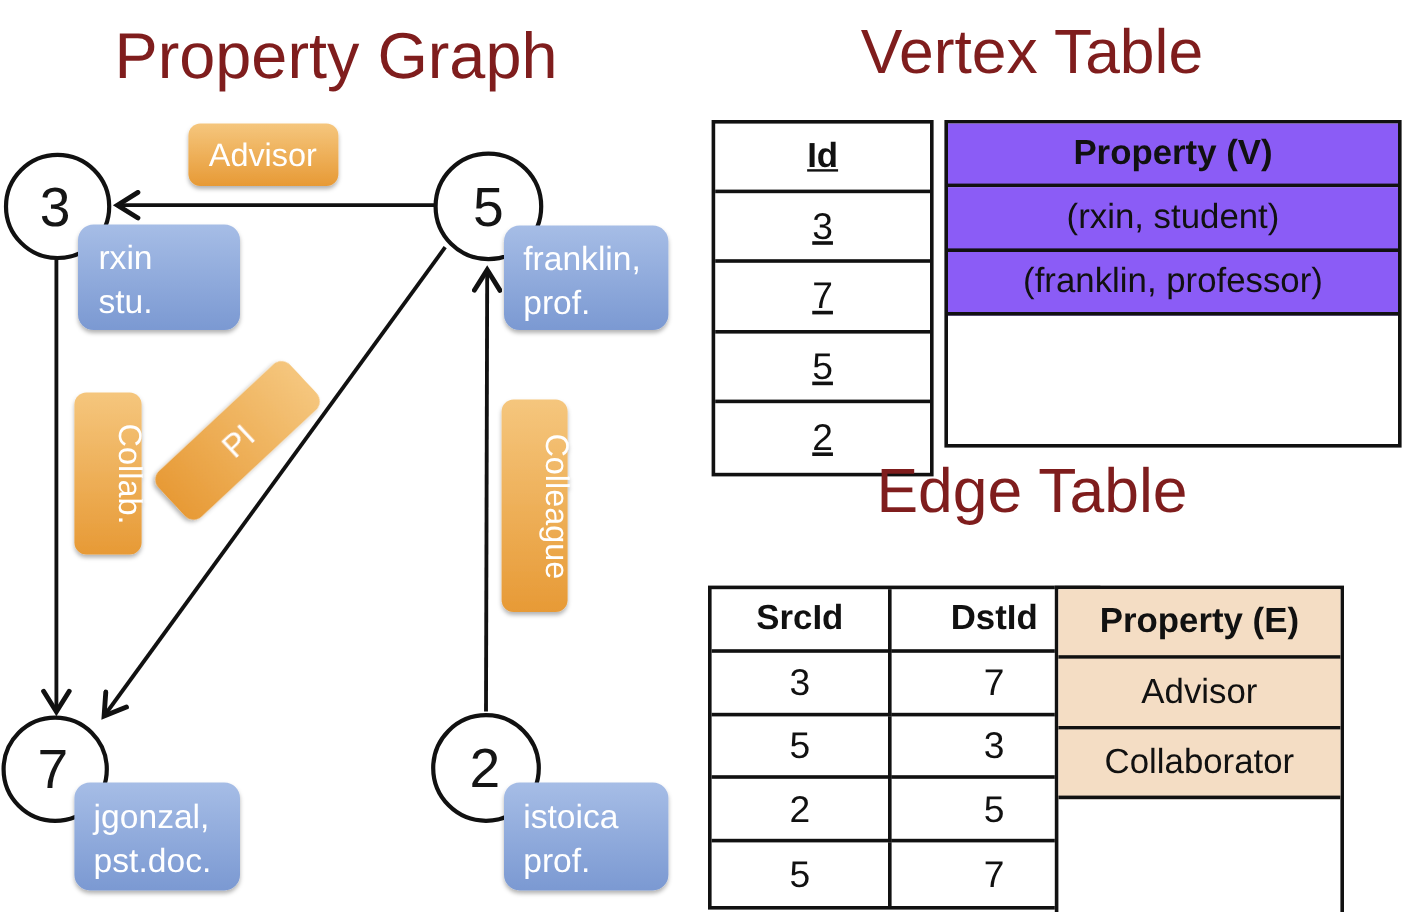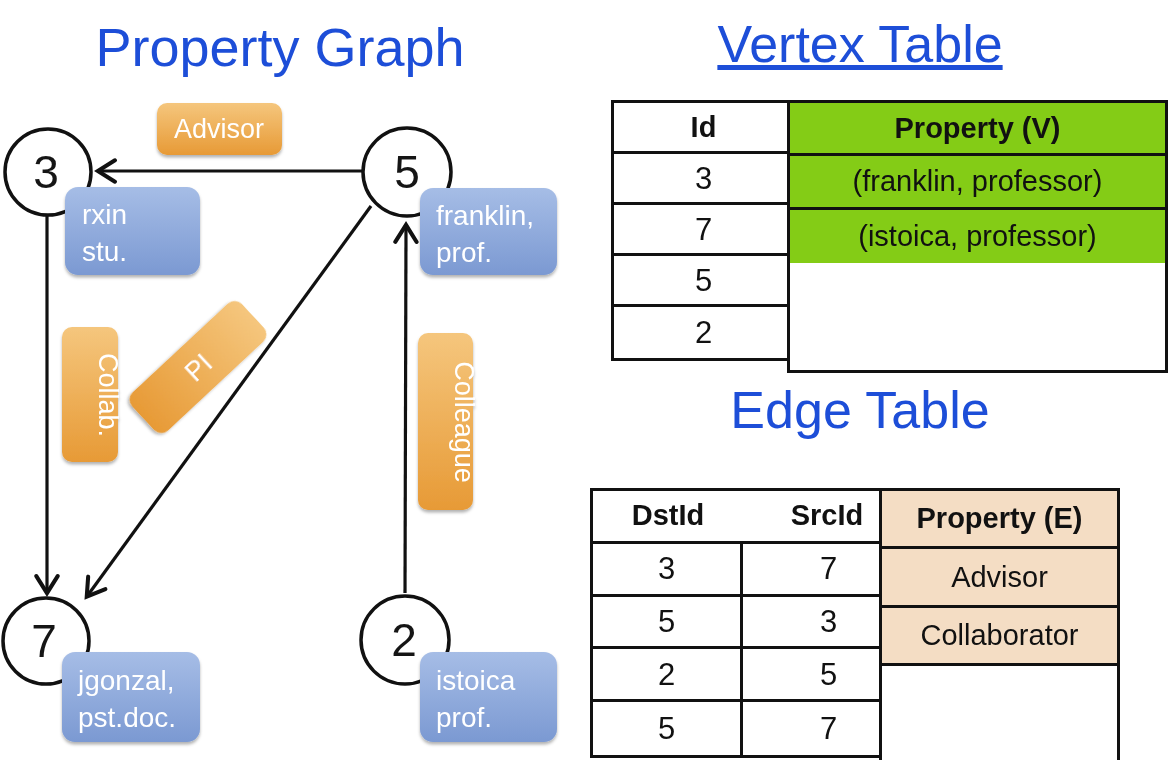--- a/index.html
+++ b/index.html
@@ -2,42 +2,42 @@
 <html><head>
 <meta charset="utf-8">
 <style>
   html,body{margin:0;padding:0;}
   body{
     width:1170px;height:760px;position:relative;background:#ffffff;
     font-family:"Liberation Sans",sans-serif;color:#111;overflow:hidden;
   }
   .title{
     position:absolute;text-align:center;font-size:52px;font-weight:400;
-    letter-spacing:0px;color:#1d4ed8;white-space:nowrap;
+    letter-spacing:0px;color:#7f1d1d;white-space:nowrap;
   }
   #graph-title{left:10px;top:16px;width:540px;font-size:54px;}
-  #vertex-title{left:694px;top:14px;width:332px;text-decoration:underline;}
+  #vertex-title{left:694px;top:14px;width:332px;}
   #edge-title{left:694px;top:380px;width:332px;}
 
   .grid-tbl{
     position:absolute;box-sizing:border-box;border:3px solid #111;
     display:grid;background:#fff;
   }
   .cell{
     box-sizing:border-box;display:flex;align-items:center;justify-content:center;
     border-bottom:3px solid #111;font-size:29px;line-height:1;
   }
   .cell.hdr{font-weight:bold;}
   .cell.num{font-size:31px;}
   .cell.last{border-bottom:none;}
   .cell.colsep{border-right:3px solid #111;}
-  .bluefill .cell{background:#84cc16;}
+  .bluefill .cell{background:#8b5cf6;}
   .tanfill .cell{background:#f4ddc4;}
 
-  #vt-id{left:611px;top:100px;width:185px;height:261px;grid-template-rows:repeat(5,1fr);}
+  #vt-id{left:593px;top:100px;width:185px;height:297px;grid-template-rows:repeat(5,1fr);text-decoration:underline;}
   #vt-prop{left:787px;top:100px;width:381px;height:273px;grid-template-rows:repeat(5,1fr);}
   #et-ids{left:590px;top:488px;width:327px;height:270px;
           grid-template-columns:150px 1fr;grid-template-rows:repeat(5,1fr);}
   #et-prop{left:879px;top:488px;width:241px;height:298px;grid-template-rows:repeat(5,1fr);}
 
   #graph-svg{position:absolute;left:0;top:0;}
   .edge-line{stroke:#111;stroke-width:3.2px;fill:none;}
   .node-circle{fill:#fff;stroke:#111;stroke-width:3.5px;}
   .node-num{font-size:46px;fill:#151515;text-anchor:middle;}
   .vlabel-text{font-size:28px;fill:#fff;}
@@ -132,29 +132,29 @@
 <div id="vt-id" class="grid-tbl">
   <div class="cell hdr">Id</div>
   <div class="cell num">3</div>
   <div class="cell num">7</div>
   <div class="cell num">5</div>
   <div class="cell num last">2</div>
 </div>
 
 <div id="vt-prop" class="grid-tbl bluefill">
   <div class="cell hdr">Property (V)</div>
+  <div class="cell">(rxin, student)</div>
   <div class="cell">(franklin, professor)</div>
-  <div class="cell last">(istoica, professor)</div>
 </div>
 
 <div id="edge-title" class="title">Edge Table</div>
 
 <div id="et-ids" class="grid-tbl">
+  <div class="cell hdr colsep">SrcId</div>
   <div class="cell hdr">DstId</div>
-  <div class="cell hdr colsep">SrcId</div>
 
   <div class="cell num colsep">3</div>
   <div class="cell num">7</div>
 
   <div class="cell num colsep">5</div>
   <div class="cell num">3</div>
 
   <div class="cell num colsep">2</div>
   <div class="cell num">5</div>
 

